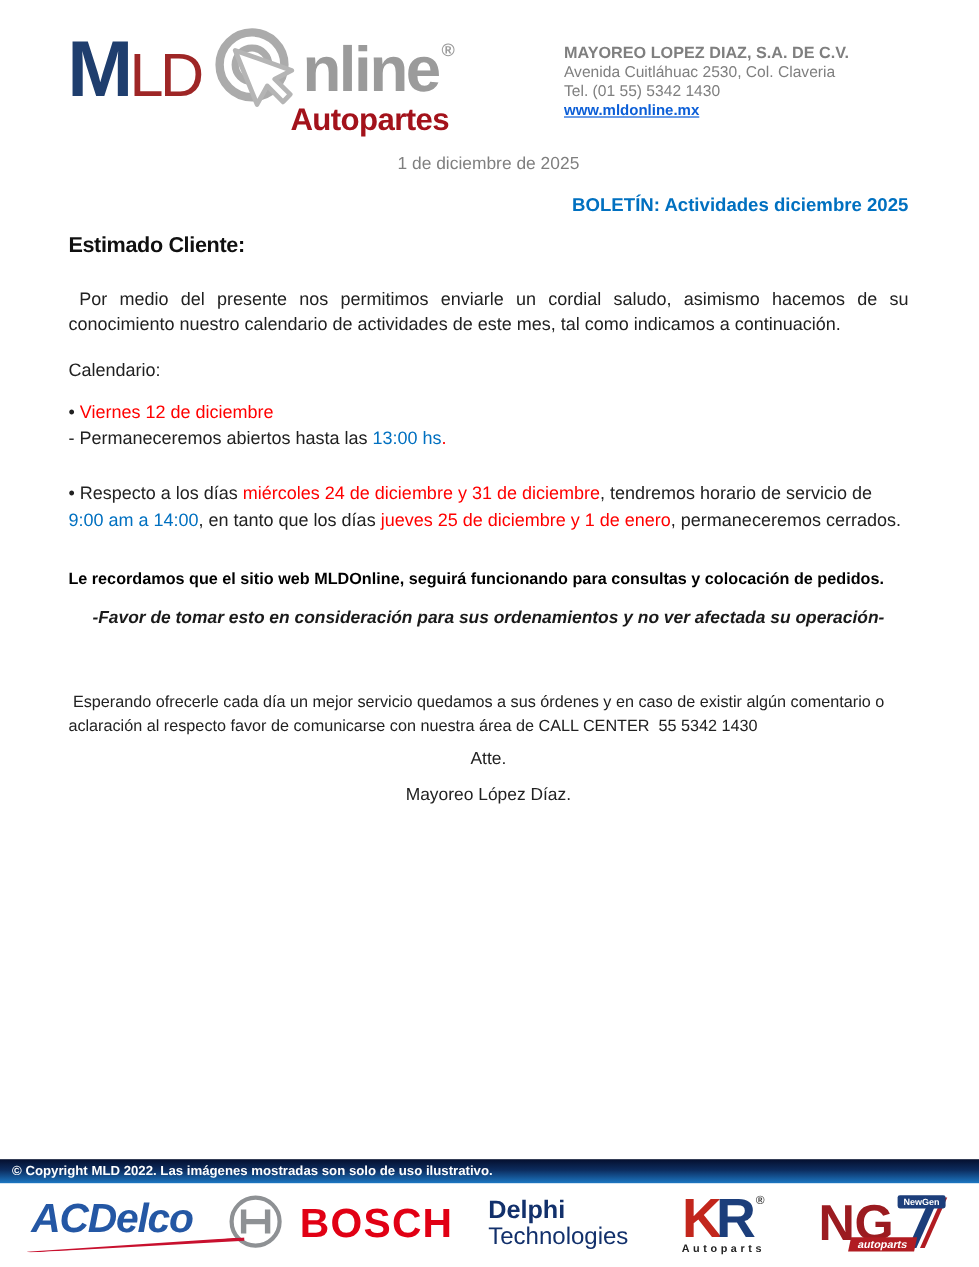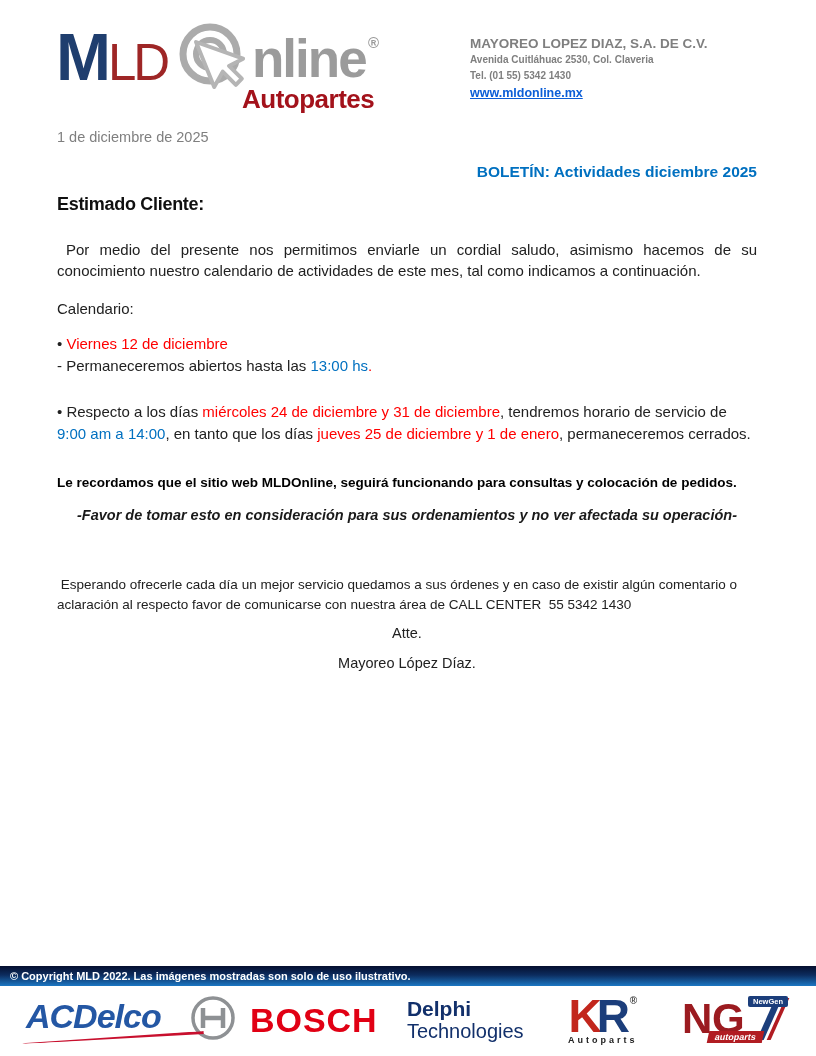--- a/index.html
+++ b/index.html
@@ -14,26 +14,26 @@
   .logo { position:absolute; left:56px; top:20px; width:345px; height:98px; }
   .logo-m   { position:absolute; left:0;    top:4px;  font-size:66px; font-weight:700; color:#1F3E6E; line-height:1; letter-spacing:-2px; }
   .logo-ld  { position:absolute; left:52px; top:17px; font-size:51px; font-weight:400; color:#9E2626; line-height:1; letter-spacing:-3px; }
   .logo-icon{ position:absolute; left:114px; top:-2px; }
   .logo-online { position:absolute; left:196px; top:12px; font-size:53px; font-weight:700; color:#9B9B9B; line-height:1; letter-spacing:-2px; }
   .logo-reg { position:absolute; left:312px; top:14px; font-size:15px; font-weight:700; color:#9B9B9B; }
   .logo-autopartes { position:absolute; left:186px; top:64px; font-size:26px; font-weight:700; color:#A3121B; letter-spacing:-0.5px; }
 
   .company { position:absolute; left:470px; top:36px; width:300px; color:#7F7F7F; }
   .company-name { font-size:13.5px; font-weight:700; line-height:16px; }
-  .company-line { font-size:10px; font-weight:700; line-height:15.5px; }
+  .company-line { font-size:13px; font-weight:400; line-height:15.5px; }
   .company-link { font-size:12.5px; font-weight:700; line-height:15.5px; color:#0B5ED7; text-decoration:underline; display:inline-block; cursor:pointer; }
 
   
   .letter { position:absolute; left:57px; top:128px; width:700px; }
-  .date-line  { text-align:left; color:#7F7F7F; font-size:14.5px; line-height:18px; }
+  .date-line  { text-align:center; color:#7F7F7F; font-size:14.5px; line-height:18px; }
   .title-line { text-align:right; color:#0070C0; font-size:15.5px; font-weight:700; margin-top:17px; }
   .salutation { font-size:18px; font-weight:700; color:#101010; letter-spacing:-0.3px; margin-top:13px; }
   .p-intro    { margin-top:24px; font-size:15px; line-height:21px; text-align:justify; text-indent:9px; }
   .p-calendar { margin-top:19px; font-size:15px; }
   .p-bullet1  { margin-top:16px; font-size:15px; line-height:21.5px; }
   .p-bullet2  { margin-top:25px; font-size:15px; line-height:21.5px; }
   .p-reminder { margin-top:30px; font-size:13.5px; font-weight:700; line-height:18px; color:#000; }
   .p-italic   { margin-top:15px; font-size:14.5px; font-style:italic; font-weight:700; text-align:center; color:#1a1a1a; }
   .p-closing  { margin-top:52px; font-size:13.5px; line-height:20px; white-space:pre-wrap; }
   .p-atte     { margin-top:10px; font-size:14.5px; text-align:center; }

